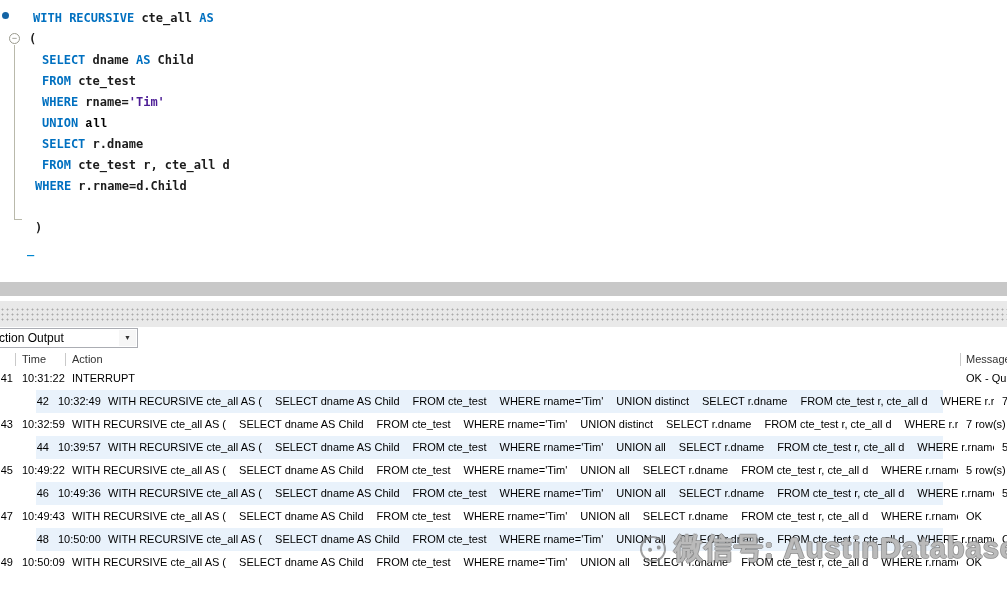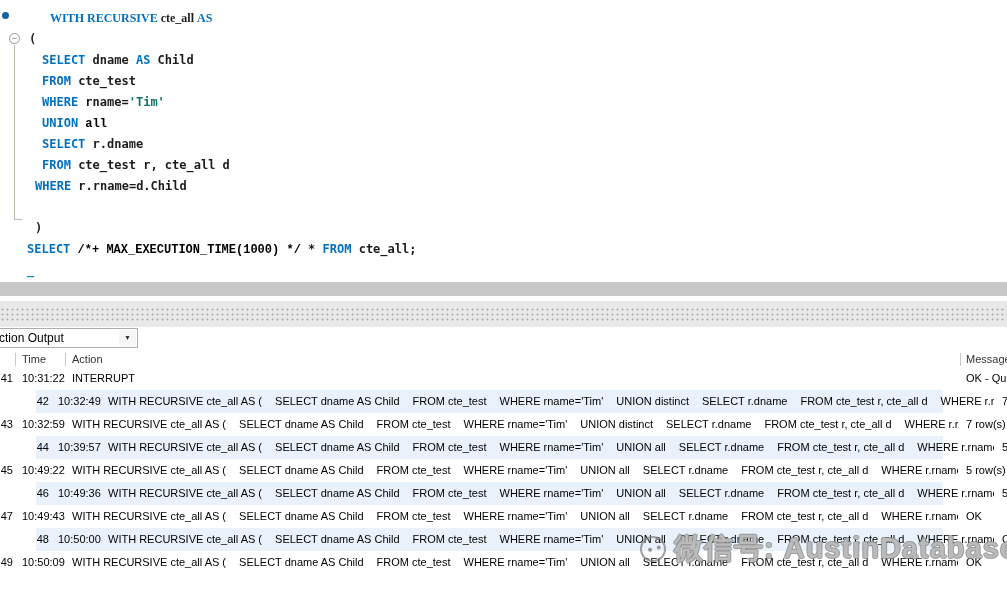--- a/index.html
+++ b/index.html
@@ -13,21 +13,21 @@
   
   .editor { position:absolute; left:0; top:0; width:1007px; height:282px; background:#fff; }
   .code-lines { position:absolute; left:0; top:8px; width:100%; }
   .code-line {
     height:21px; line-height:21px; white-space:pre;
     font-family:"DejaVu Sans Mono", monospace; font-size:12px; font-weight:600; color:#1c1c1c;
   }
   .tk-kw { color:#0070c0; font-weight:700; }
   .tk-pl { color:#1c1c1c; }
   .tk-lb { color:#000000; font-weight:700;font-family:Liberation Mono, monospace; }
-  .tk-st { color:#0f766e; }
+  .tk-st { color:#4c1d95; }
   .cursor { color:#0087d0; font-weight:700; }
 
   
   .stmt-dot { position:absolute; left:2px; top:12px; width:7px; height:7px; border-radius:50%; background:#1464a5; }
   .fold-box {
     position:absolute; left:9px; top:33px; width:11px; height:11px; border:1px solid #9a9a8e;
     border-radius:50%; background:#fff; color:#7a7a6e; font-size:9px; line-height:9px; text-align:center;
   }
   .fold-line { position:absolute; left:14px; top:45px; width:1px; height:175px; background:#b9b9ab; }
   .fold-corner { position:absolute; left:14px; top:219px; width:8px; height:1px; background:#b9b9ab; }
@@ -94,32 +94,31 @@
 <body>
 
 <div id="screen">
 
   <div class="editor">
     <span class="stmt-dot"></span>
     <span class="fold-box">−</span>
     <span class="fold-line"></span>
     <span class="fold-corner"></span>
     <div class="code-lines">
-        <div class="code-line" style="padding-left: 50px; font-family: Liberation Serif, serif;"><span class="tk-kw">WITH</span><span class="tk-pl"> </span><span class="tk-kw">RECURSIVE</span><span class="tk-pl"> cte_all </span><span class="tk-kw">AS</span></div>
+        <div class="code-line" style="padding-left: 33px;"><span class="tk-kw">WITH</span><span class="tk-pl"> </span><span class="tk-kw">RECURSIVE</span><span class="tk-pl"> cte_all </span><span class="tk-kw">AS</span></div>
         <div class="code-line" style="padding-left: 29px;"><span class="tk-pl">(</span></div>
         <div class="code-line" style="padding-left: 42px;"><span class="tk-kw">SELECT</span><span class="tk-pl"> dname </span><span class="tk-kw">AS</span><span class="tk-pl"> Child</span></div>
         <div class="code-line" style="padding-left: 42px;"><span class="tk-kw">FROM</span><span class="tk-pl"> cte_test</span></div>
         <div class="code-line" style="padding-left: 42px;"><span class="tk-kw">WHERE</span><span class="tk-pl"> rname=</span><span class="tk-st">'Tim'</span></div>
         <div class="code-line" style="padding-left: 42px;"><span class="tk-kw">UNION</span><span class="tk-lb"> all</span></div>
         <div class="code-line" style="padding-left: 42px;"><span class="tk-kw">SELECT</span><span class="tk-pl"> r.dname</span></div>
         <div class="code-line" style="padding-left: 42px;"><span class="tk-kw">FROM</span><span class="tk-pl"> cte_test r, cte_all d</span></div>
         <div class="code-line" style="padding-left: 35px;"><span class="tk-kw">WHERE</span><span class="tk-pl"> r.rname=d.Child</span></div>
         <div class="code-line" style="padding-left: 42px;"></div>
         <div class="code-line" style="padding-left: 35px;"><span class="tk-pl">)</span></div>
-        <div class="code-line" style="padding-left: 27px;"><span class="tk-kw">SELECT</span><span class="tk-pl"> </span><span class="tk-lb">/*+ MAX_EXECUTION_TIME(1000) */</span><span class="tk-pl"> * </span><span class="tk-kw">FROM</span><span class="tk-pl"> cte_all;</span></div>
         <div class="code-line" style="padding-left: 27px;"><span class="cursor">_</span></div>
       </div>
   </div>
 
   <div class="gray-bar"></div>
 
   <div class="splitter-zone">
     <div class="splitter-dots"></div>
   </div>
 

